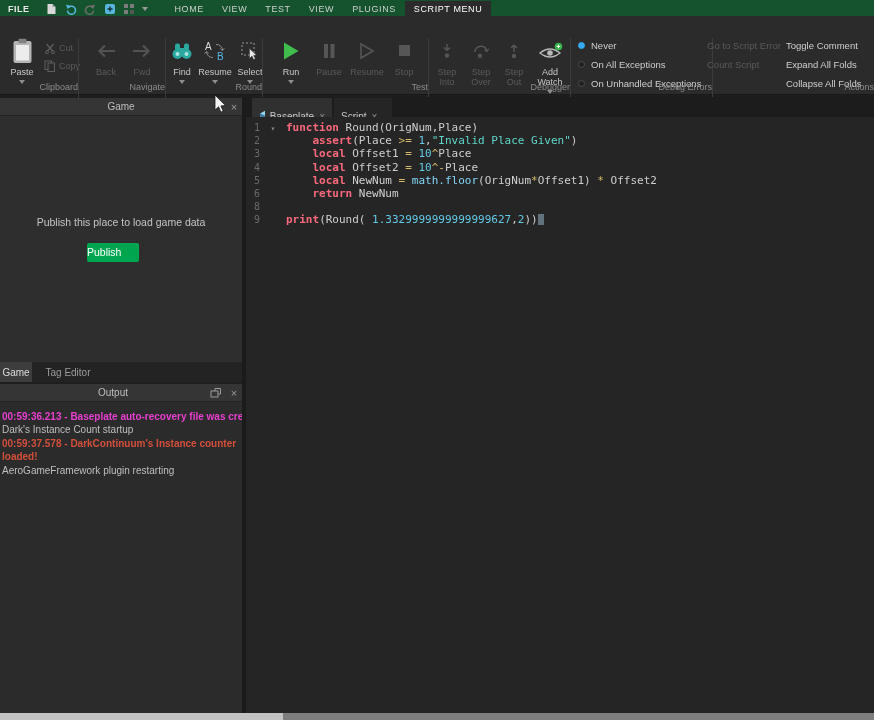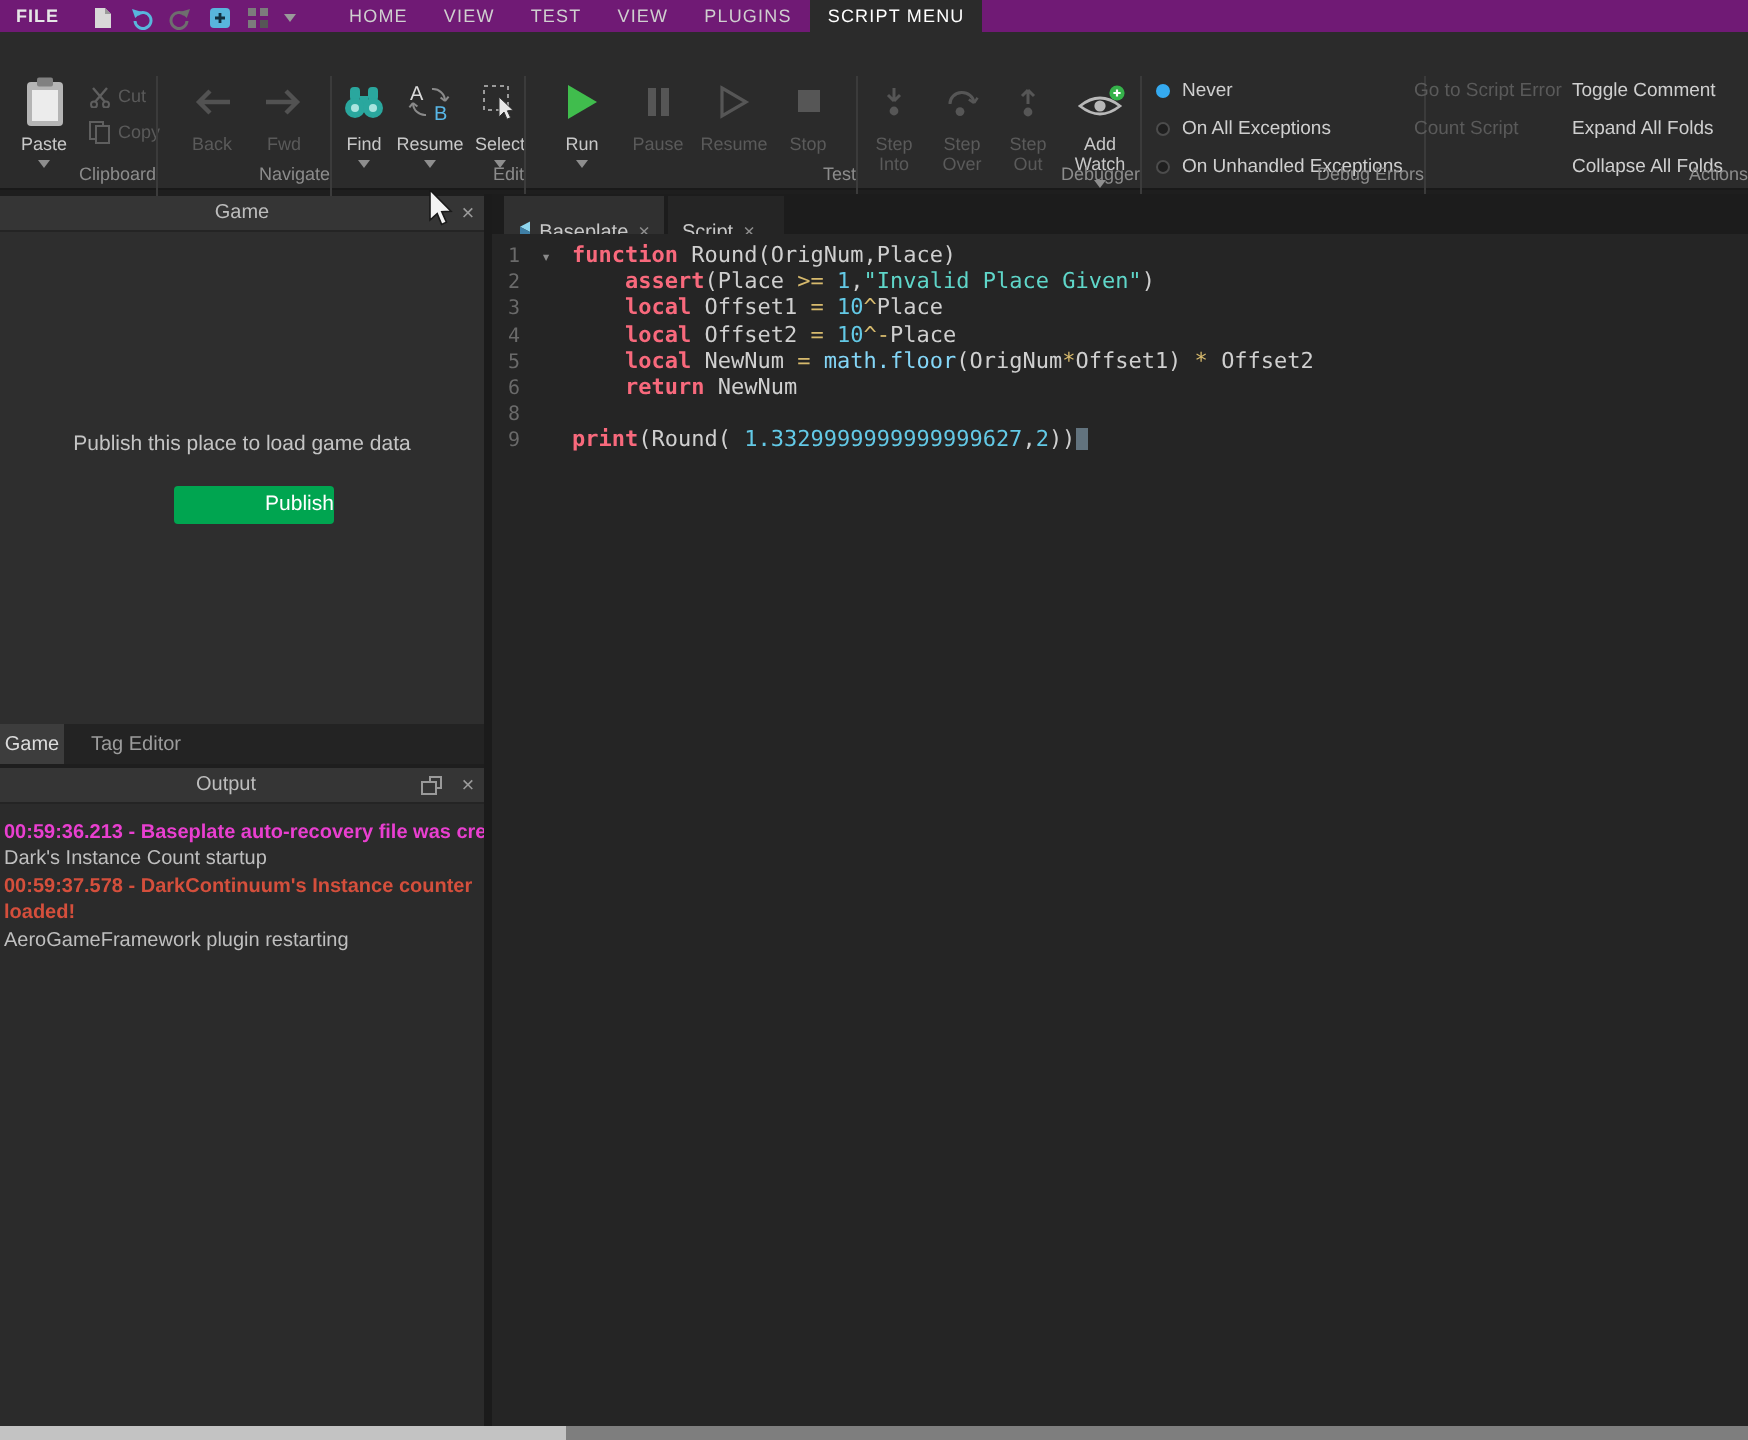--- a/index.html
+++ b/index.html
@@ -2,21 +2,21 @@
 <html><head>
 <meta charset="utf-8">
 <style>
   *{margin:0;padding:0;box-sizing:border-box}
   html,body{width:874px;height:720px;overflow:hidden;background:#1e1e1e;
     font-family:"Liberation Sans",sans-serif;-webkit-font-smoothing:antialiased}
   .screen{position:relative;width:874px;height:720px;background:#1e1e1e;overflow:hidden}
   .abs{position:absolute}
 
   
-  .menubar{left:0;top:0;width:874px;height:17px;background:#701a75;display:flex;}
+  .menubar{left:0;top:0;width:874px;height:17px;background:#14532d;display:flex;align-items:center}
   .file-btn{font-size:9px;font-weight:bold;color:#e6e6e6;padding:0 8px;line-height:16px;letter-spacing:.5px}
   .qat{display:flex;align-items:center;gap:7px;margin-left:8px}
   .qat svg{display:block}
   .menu-tabs{display:flex;margin-left:18px;height:16px}
   .menu-tab{font-size:9px;color:#cfcfcf;letter-spacing:.6px;padding:0 9px;line-height:16px}
   .menu-tab.active{background:#2b2b2b;color:#ffffff}
   .tri-down{width:0;height:0;border-left:3px solid transparent;border-right:3px solid transparent;border-top:4px solid #9a9a9a}
 
   
   .ribbon{left:0;top:16px;width:874px;height:79px;background:#2b2b2b;border-bottom:1px solid #191919}
@@ -35,22 +35,22 @@
   .radio-label{font-size:9.5px;color:#cfcfcf}
   .action-link{position:absolute;font-size:9.5px;color:#cfcfcf;white-space:nowrap}
   .action-link.dis{color:#5a5a5a}
 
   
   .panel-header{background:#353535;display:flex;align-items:center;border-bottom:1px solid #242424}
   .panel-title{flex:1;text-align:center;font-size:10px;color:#bdbdbd}
   .hdr-x{font-size:11px;color:#9a9a9a;width:16px;text-align:center;line-height:16px}
   .game-body{background:#2e2e2e}
   .publish-msg{position:absolute;left:0;top:216px;width:242px;text-align:center;font-size:10.5px;color:#c4c4c4}
-  .publish-btn{position:absolute;left:87px;top:243px;width:80px;height:19px;background:#00a550;color:#ffffff;
-    font-size:10.5px;text-align:right;line-height:19px;border-radius:2px}
+  .publish-btn{position:absolute;left:87px;top:243px;width:52px;height:19px;background:#00a550;color:#ffffff;
+    font-size:10.5px;text-align:left;line-height:19px;border-radius:2px}
   .dock-tabs{background:#232323;display:flex;align-items:stretch}
   .dock-tab{font-size:10px;color:#9c9c9c;display:flex;align-items:center;justify-content:center}
   .dock-tab.active{background:#3d3d3d;color:#dcdcdc}
   .output-body{background:#2b2b2b;overflow:hidden;padding:8px 0 0 2px}
   .log{font-size:10px;line-height:13.4px;white-space:nowrap}
   .s-magenta{color:#e93fd0;font-weight:bold}
   .s-red{color:#d44f3c;font-weight:bold}
   .s-normal{color:#bfbfbf}
 
   
@@ -201,21 +201,21 @@
     <div class="big-btn" style="left:234px;width:32px">
       <div class="bicon">
         <svg width="20" height="20">
             <rect x="2" y="2" width="12" height="12" fill="none" stroke="#9a9a9a" stroke-dasharray="2 2"></rect>
             <path d="M9.5 7.5 L9.5 17.5 L12 15 L13.5 18.6 L15.3 17.8 L13.7 14.4 L16.5 14.1 Z" fill="#e8e8e8" stroke="#333" stroke-width="0.5"></path>
           </svg>
       </div>
       <div class="blabel">Select</div>
       <div class="bcaret"></div>
     </div>
-    <div class="grp-label" style="left:165px;width:97px">Edit</div>
+    <div class="grp-label" style="left:165px;width:97px">Round</div>
     <div class="vsep" style="left:262px"></div>
 
     <div class="big-btn" style="left:276px;width:30px">
       <div class="bicon">
         <svg width="18" height="20">
             <polygon points="2,1.5 16.5,10 2,18.5" fill="#40bd4d"></polygon>
           </svg>
       </div>
       <div class="blabel">Run</div>
       <div class="bcaret"></div>

